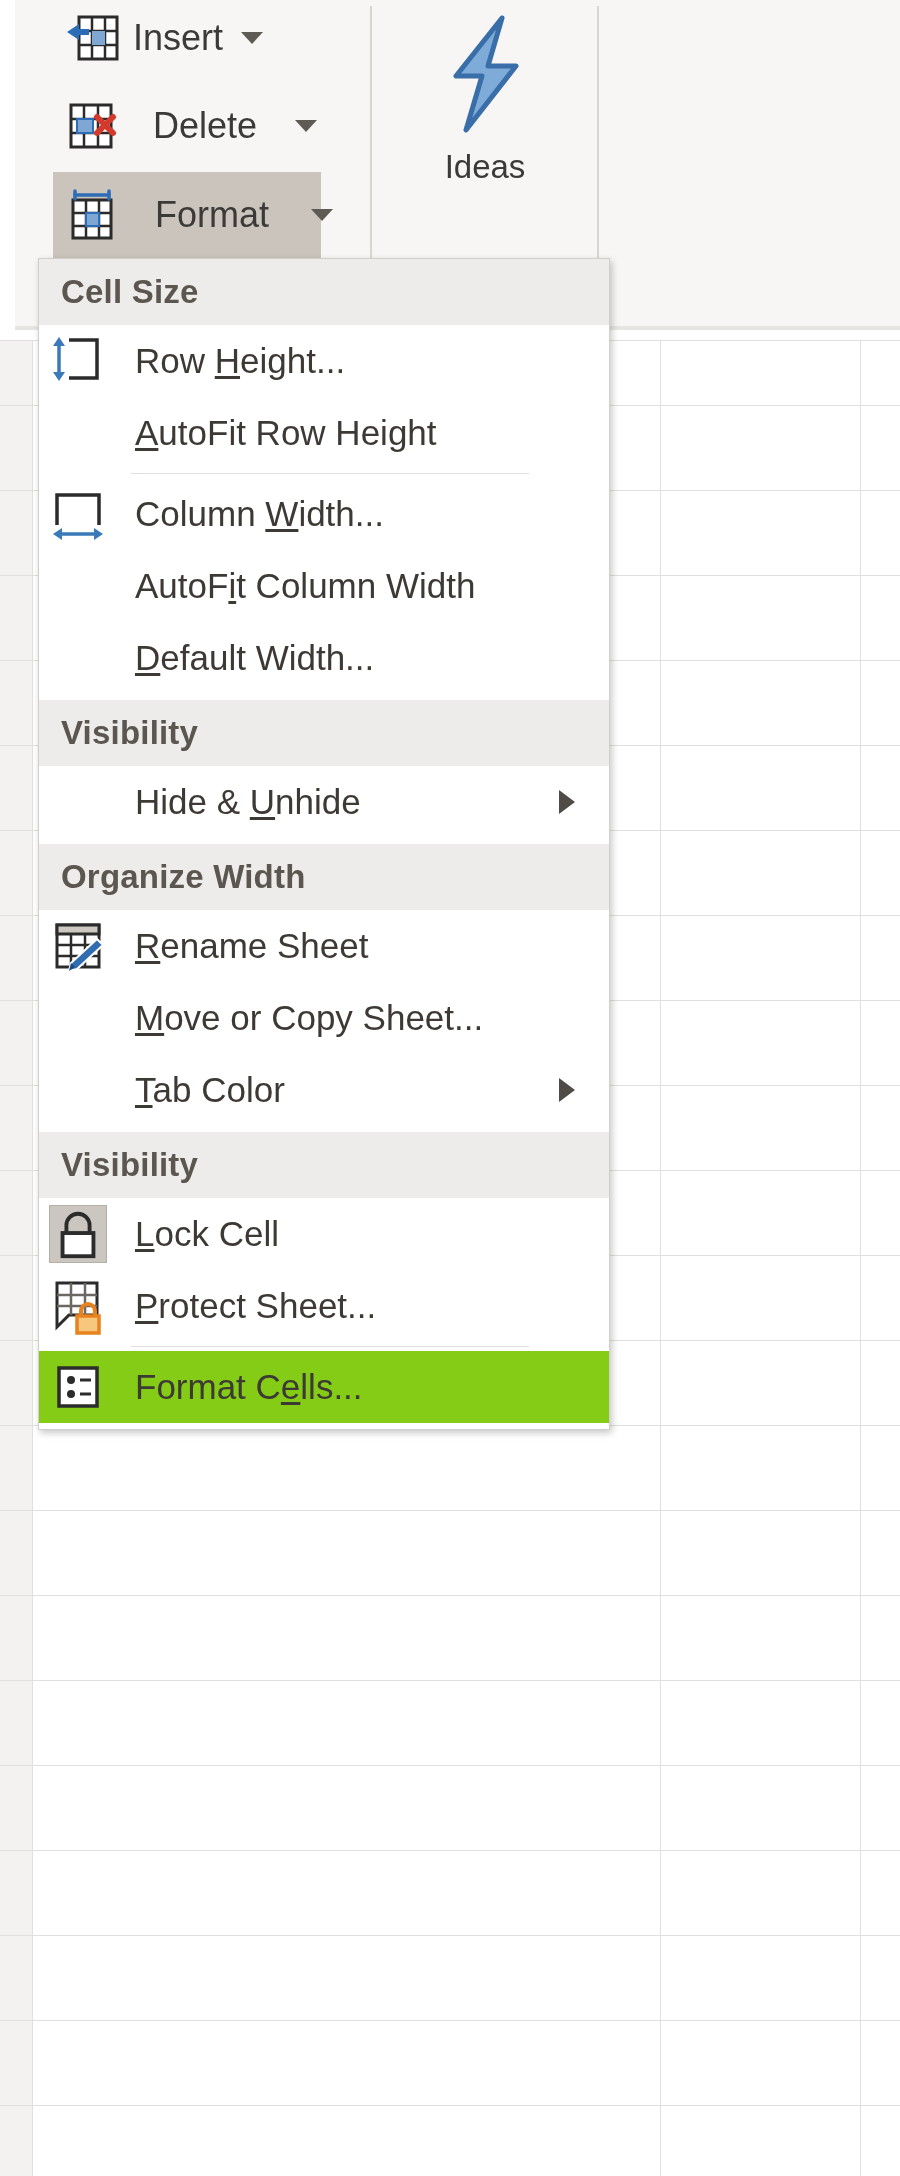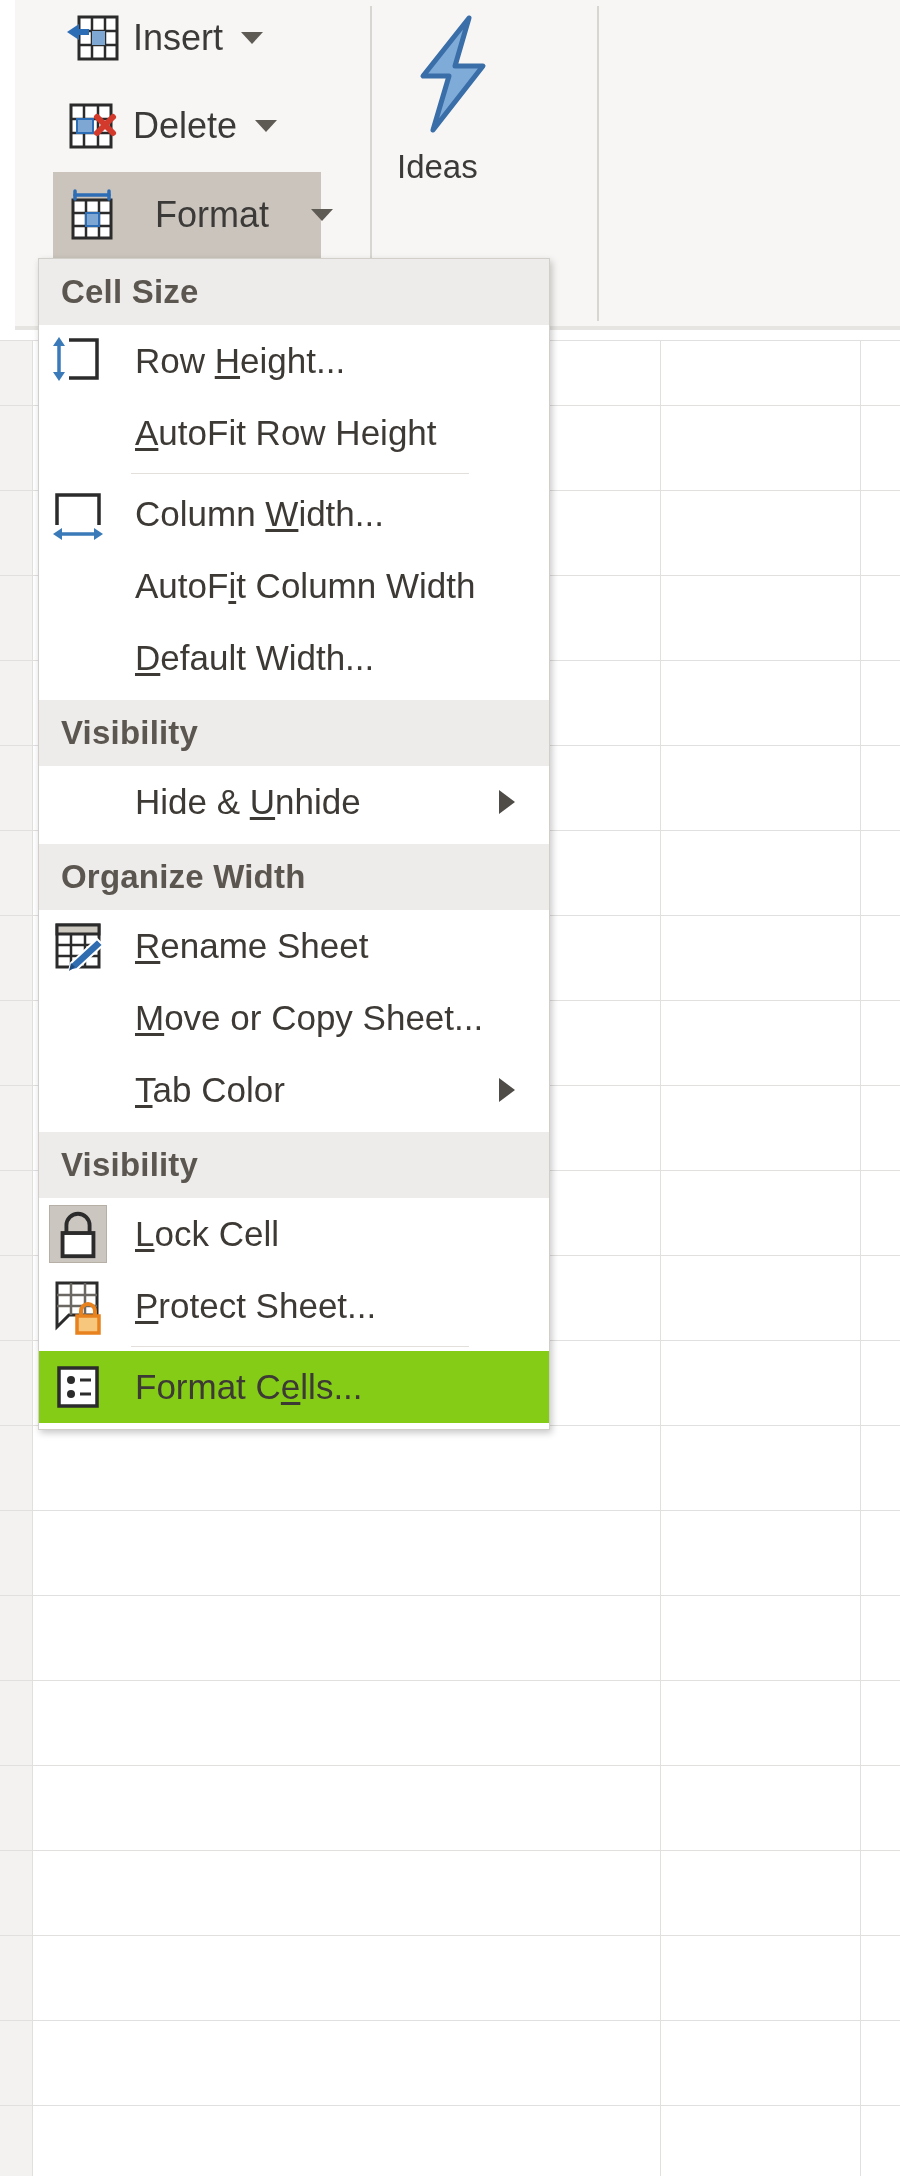--- a/index.html
+++ b/index.html
@@ -39,21 +39,21 @@
     font-size: 36px; color: #3b3a38; margin-left: 14px; white-space: nowrap;
     font-family: "Liberation Sans", sans-serif;
   }
   .rb-caret {
     width: 0; height: 0; margin-left: 18px;
     border-left: 11px solid transparent; border-right: 11px solid transparent;
     border-top: 12px solid #5e5a54;
   }
   
   .ideas-btn {
-    position: absolute; width: 176px; 
+    position: absolute; width: 176px; text-align: center;
   }
   .ideas-label { font-size: 33px; color: #3b3a38; margin-top: 10px; }
 
   
   .menu {
     position: absolute;
     background: #ffffff;
     border: 1px solid #d2cec9;
     box-shadow: 2px 3px 7px rgba(0,0,0,0.22);
   }
@@ -136,21 +136,21 @@
           <line x1="14" y1="20" x2="52" y2="20" stroke="#2b2b2b" stroke-width="2.5"></line>
           <line x1="14" y1="34" x2="52" y2="34" stroke="#2b2b2b" stroke-width="2.5"></line>
           <rect x="27" y="20" width="13" height="14" fill="#7fa7d4"></rect>
           <path d="M2 21 L14 13 L14 18 L24 18 L24 24 L14 24 L14 29 Z" fill="#2d6db5"></path>
         </svg>
       </span>
       <span class="rb-label">Insert</span>
       <span class="rb-caret"></span>
     </div>
 
-    <div class="rb-btn" style="left:40px; top:88px;">
+    <div class="rb-btn" style="left:40px; top:88px;gap:20px;">
       <span class="rb-ico">
         <svg width="54" height="54" viewBox="0 0 54 54">
           <rect x="6" y="6" width="40" height="42" fill="#ffffff" stroke="#2b2b2b" stroke-width="3"></rect>
           <line x1="19" y1="6" x2="19" y2="48" stroke="#2b2b2b" stroke-width="2.5"></line>
           <line x1="33" y1="6" x2="33" y2="48" stroke="#2b2b2b" stroke-width="2.5"></line>
           <line x1="6" y1="20" x2="46" y2="20" stroke="#2b2b2b" stroke-width="2.5"></line>
           <line x1="6" y1="34" x2="46" y2="34" stroke="#2b2b2b" stroke-width="2.5"></line>
           <rect x="12" y="20" width="16" height="14" fill="#7fa7d4" stroke="#2d6db5" stroke-width="2"></rect>
           <g stroke="#d33a2c" stroke-width="6" stroke-linecap="round">
             <line x1="32" y1="18" x2="48" y2="34"></line>
@@ -185,21 +185,21 @@
     <div class="ideas-btn" style="left:382px; top:14px;">
       <span>
         <svg width="110" height="120" viewBox="0 0 110 120">
           <path d="M72 4 L26 62 L52 62 L36 116 L86 52 L58 52 Z" fill="#7fabd9" stroke="#3a6ea8" stroke-width="5" stroke-linejoin="round"></path>
         </svg>
       </span>
       <div class="ideas-label">Ideas</div>
     </div>
   </div>
 
-  <div class="menu" style="left:38px; top:258px; width:512px;">
+  <div class="menu" style="left:38px; top:258px; width:572px;">
 
     <div class="menu-header">Cell Size</div>
 
     <div class="menu-item">
       <span class="mi-ico">
         <svg width="58" height="58" viewBox="0 0 58 58">
           <path d="M20 8 H48 V46 H20" fill="none" stroke="#2b2b2b" stroke-width="3.5"></path>
           <g stroke="#3a7ab8" stroke-width="3.5" stroke-linecap="round">
             <line x1="10" y1="12" x2="10" y2="42"></line>
           </g>

